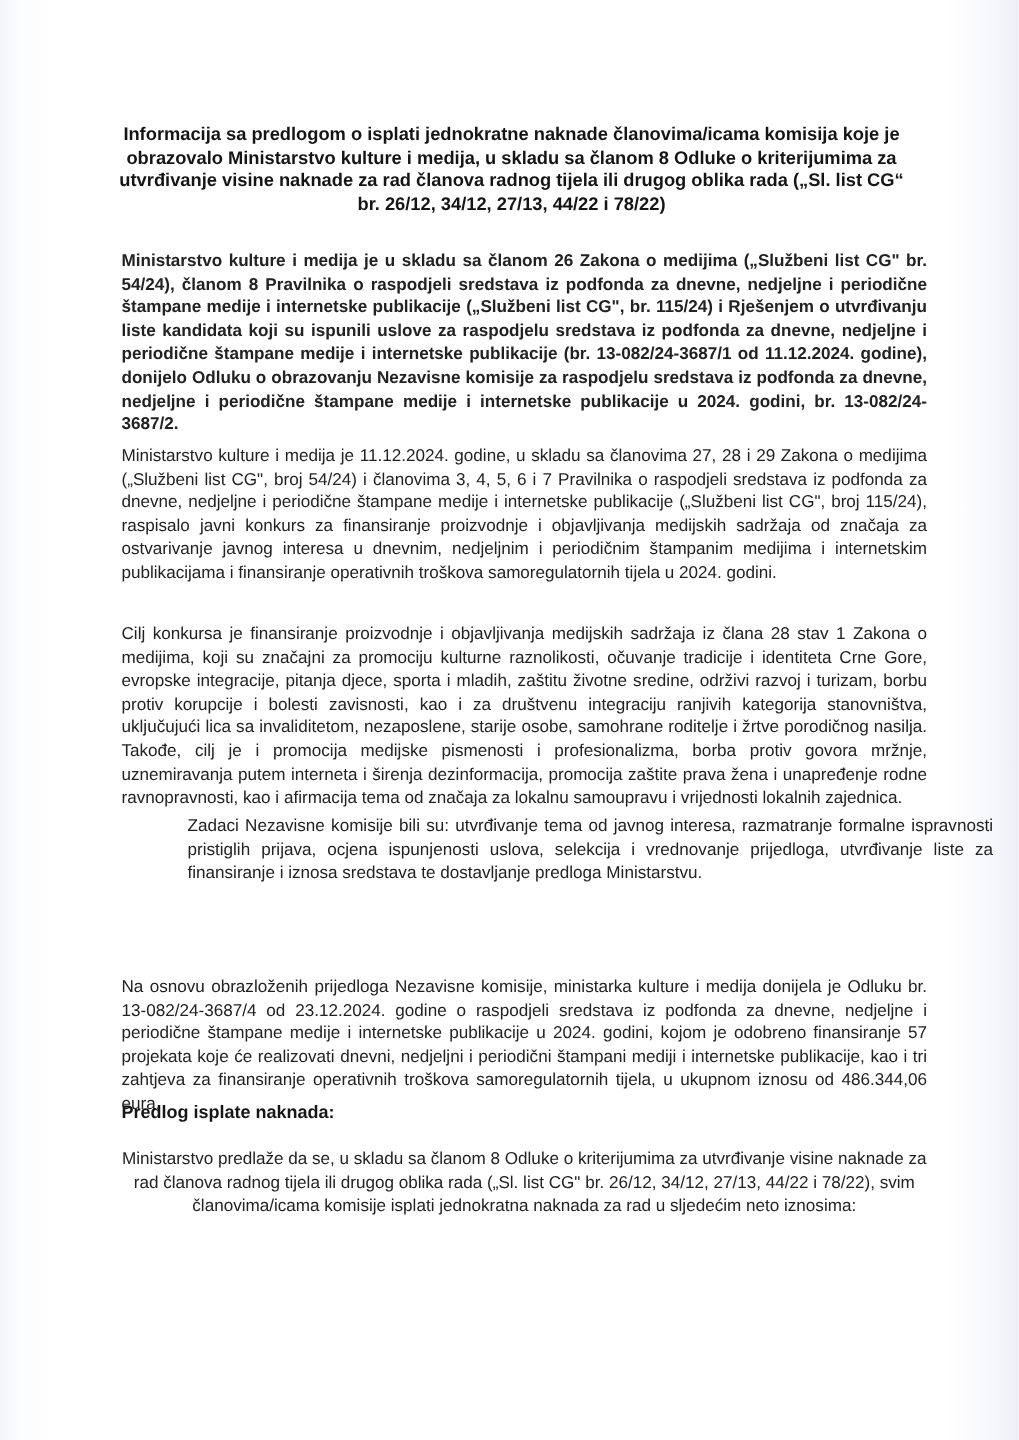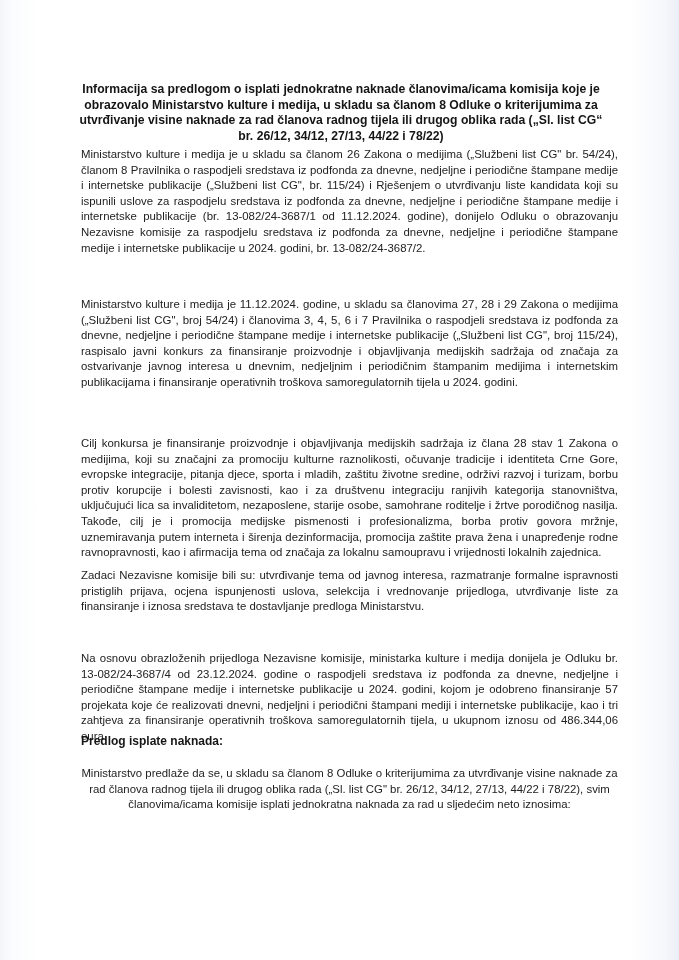--- a/index.html
+++ b/index.html
@@ -35,24 +35,24 @@
   }
   .body-text {
     position: absolute;
     left: 81px;
     width: 537px;
     font-size: 11.4px;
     line-height: 15.6px;
     text-align: justify;
     color: #222;
   }
-  .p1 { top: 147px; }
+  .p1 { top: 167px; font-weight: bold; }
   .p2 { top: 297px; }
-  .p3 { top: 436px; }
-  .p4 { top: 568px; }
+  .p3 { top: 416px; }
+  .p4 { top: 544px; margin-left: 44px; }
   .p5 { top: 651px; }
   .heading {
     position: absolute;
     left: 81px;
     top: 734px;
     font-weight: bold;
     font-size: 12px;
     color: #161616;
   }
   .p6 { top: 766px; text-align: center; }

